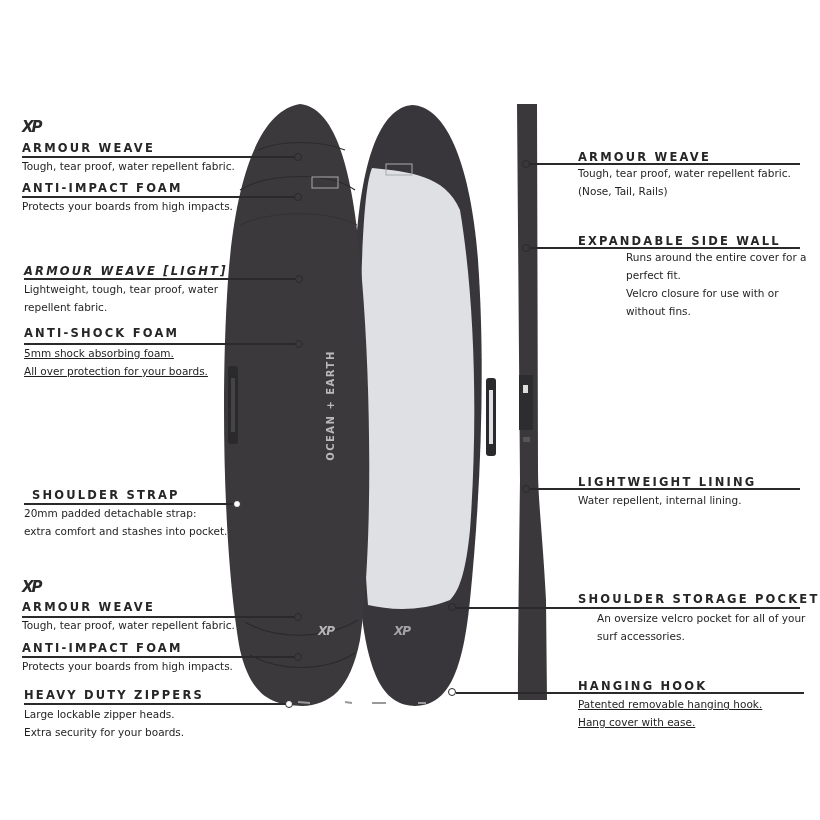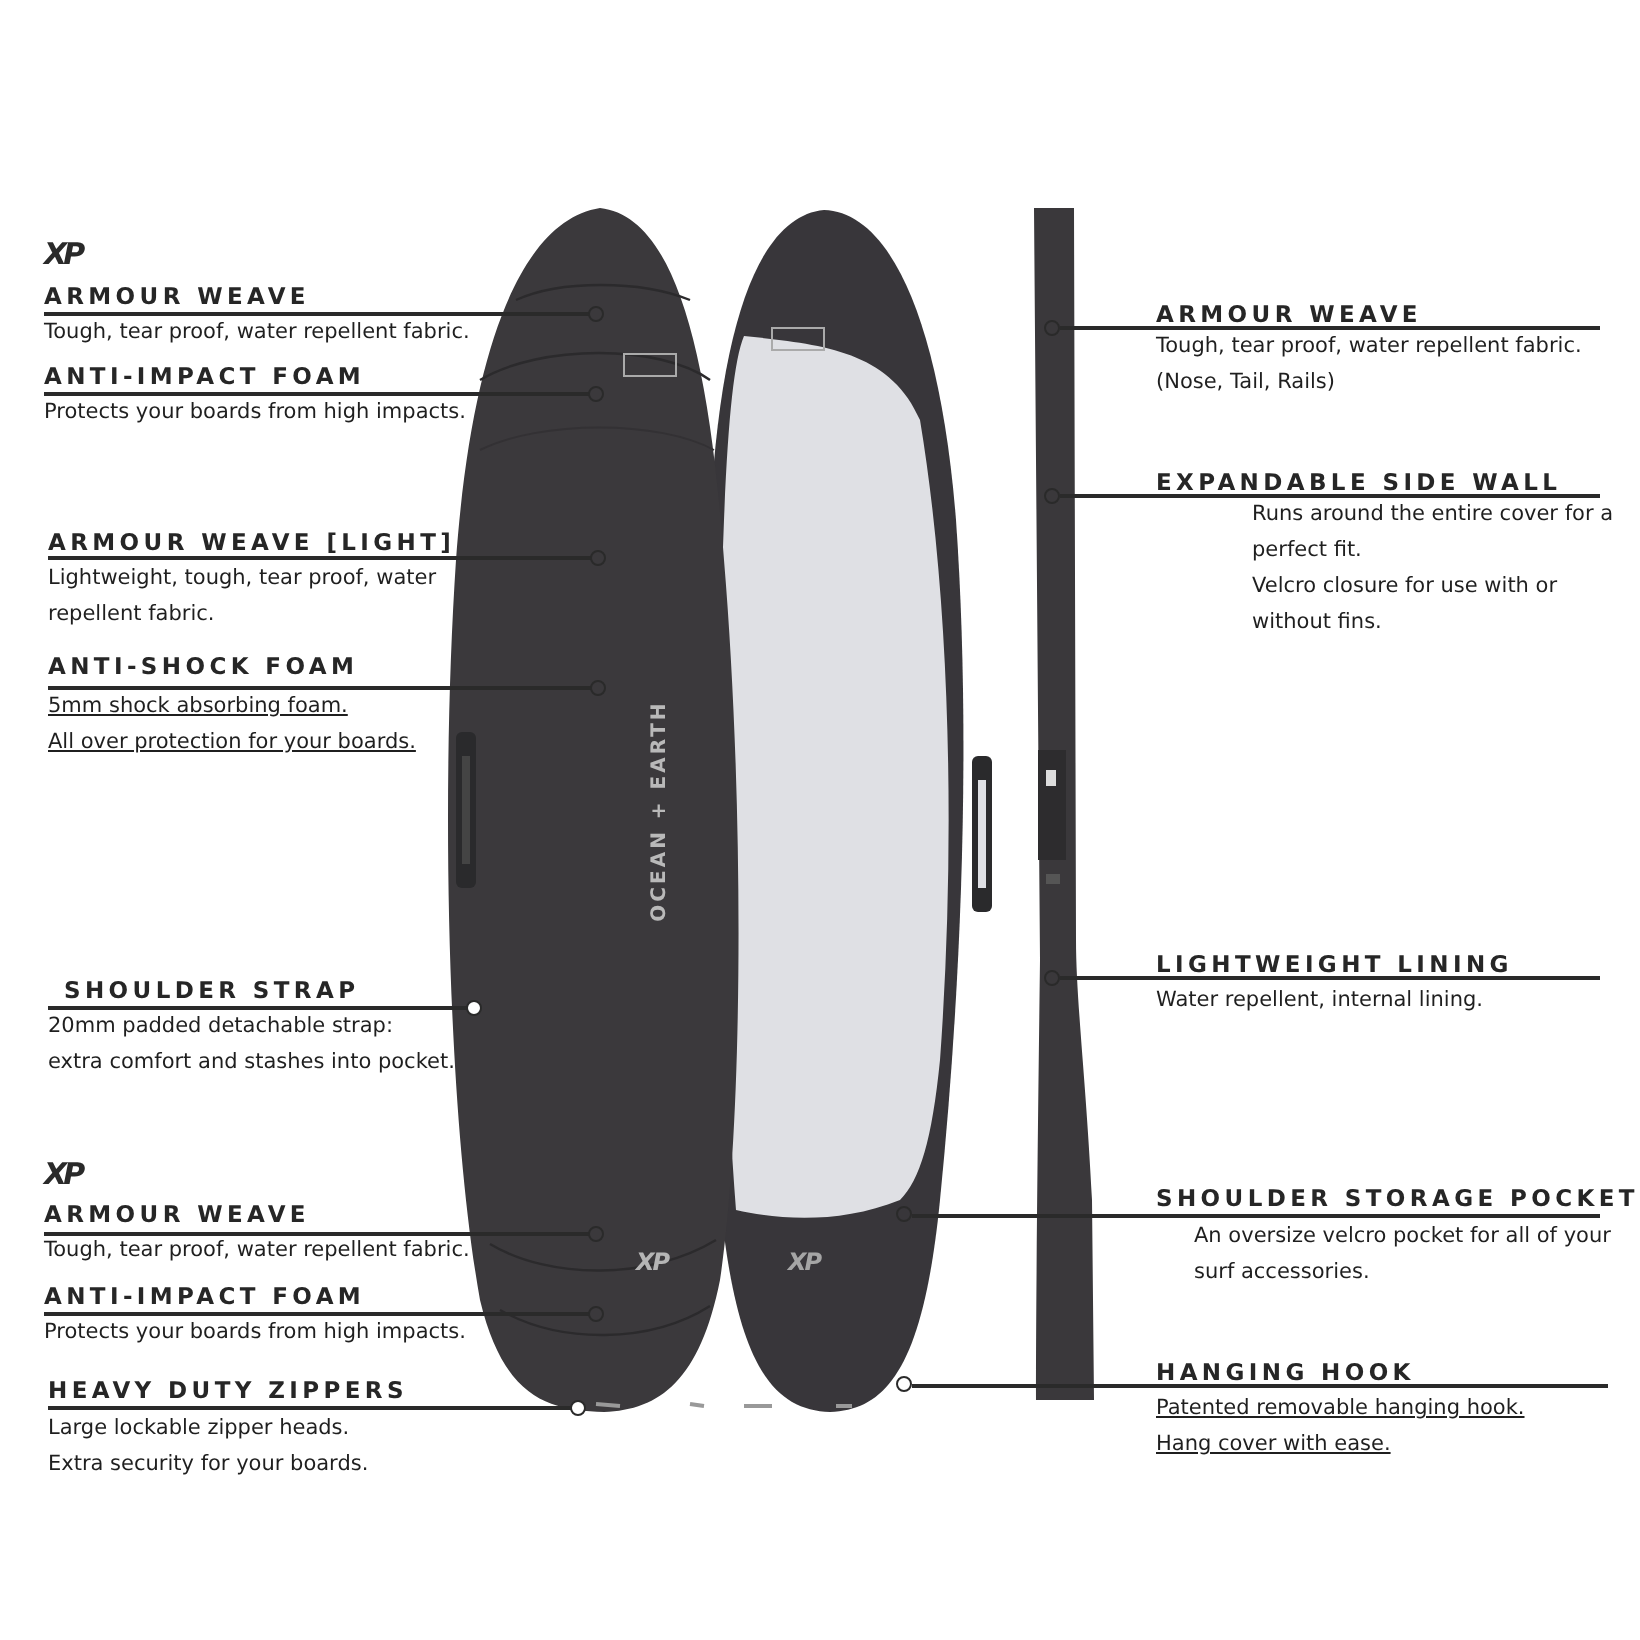--- a/index.html
+++ b/index.html
@@ -60,21 +60,21 @@
   <div class="title" style="left:22px;top:141px;">ARMOUR WEAVE</div>
   <div class="rule" style="left:22px;top:156px;width:273px;"></div>
   <div class="dot" style="left:294px;top:153px;"></div>
   <div class="desc" style="left:22px;top:157px;">Tough, tear proof, water repellent fabric.</div>
 
   <div class="title" style="left:22px;top:181px;">ANTI-IMPACT FOAM</div>
   <div class="rule" style="left:22px;top:196px;width:273px;"></div>
   <div class="dot" style="left:294px;top:193px;"></div>
   <div class="desc" style="left:22px;top:197px;">Protects your boards from high impacts.</div>
 
-  <div class="title" style="left:24px;top:264px;">ARMOUR WEAVE [LIGHT]</div>
+  <div class="title" style="left:24px;top:264px;font-style:italic;">ARMOUR WEAVE [LIGHT]</div>
   <div class="rule" style="left:24px;top:278px;width:272px;"></div>
   <div class="dot" style="left:295px;top:275px;"></div>
   <div class="desc" style="left:24px;top:280px;">Lightweight, tough, tear proof, water
 repellent fabric.</div>
 
   <div class="title" style="left:24px;top:326px;">ANTI-SHOCK FOAM</div>
   <div class="rule" style="left:24px;top:343px;width:272px;"></div>
   <div class="dot" style="left:295px;top:340px;"></div>
   <div class="desc" style="left:24px;top:344px;text-decoration:underline;">5mm shock absorbing foam.
 All over protection for your boards.</div>

